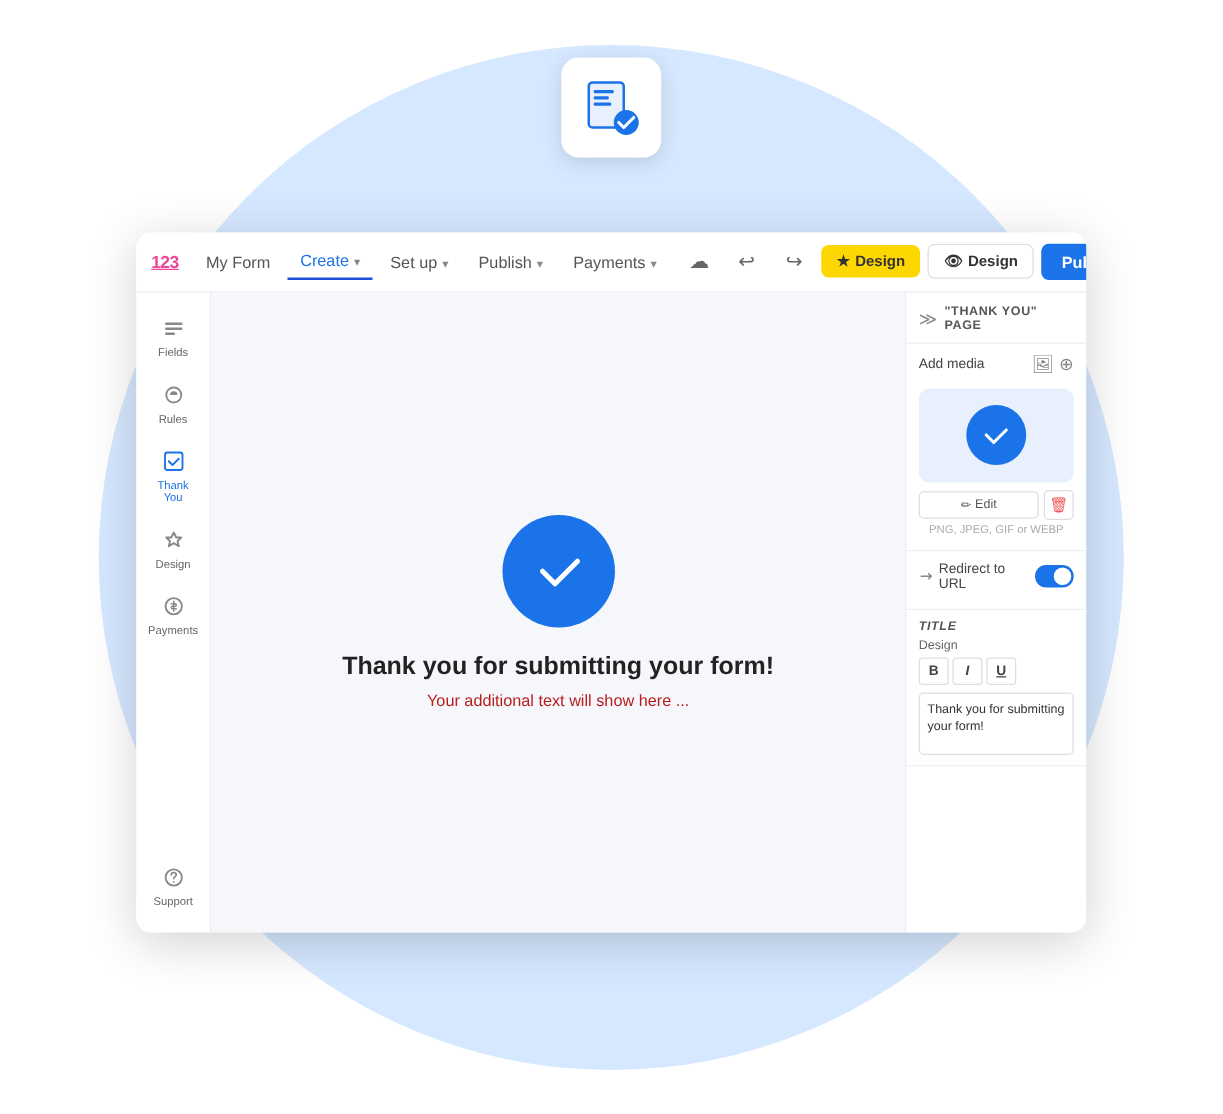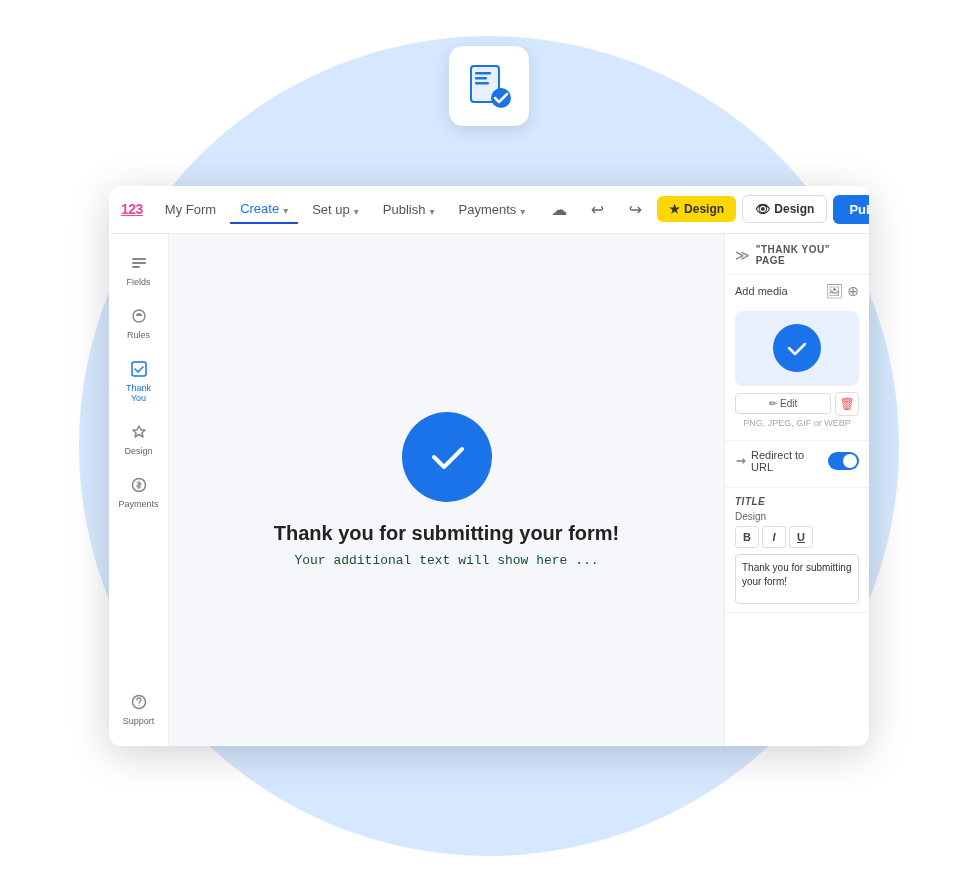--- a/index.html
+++ b/index.html
@@ -244,24 +244,23 @@
 
     .canvas-title {
       font-size: 20px;
       font-weight: 700;
       color: #222;
       text-align: center;
     }
 
     .canvas-subtitle {
       font-size: 13px;
-      color: #14532d;
+      color: #b91c1c;
       text-align: center;
       margin-top: -12px;
-      font-family: Liberation Mono, monospace;
     }
 
     
     .right-panel {
       width: 145px;
       background: #fff;
       border-left: 1px solid #e8edf2;
       display: flex;
       flex-direction: column;
       padding: 0;

